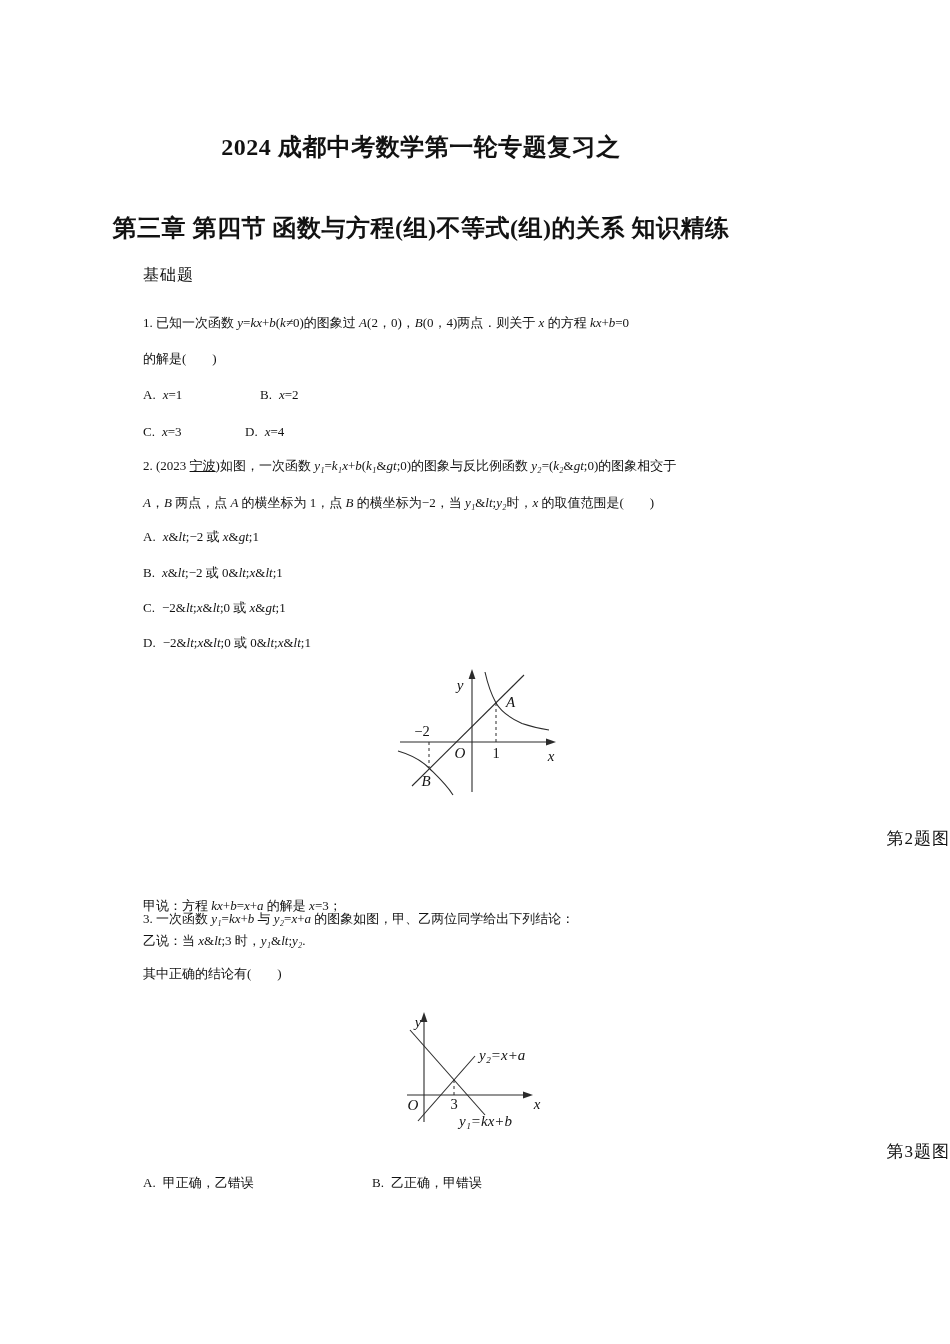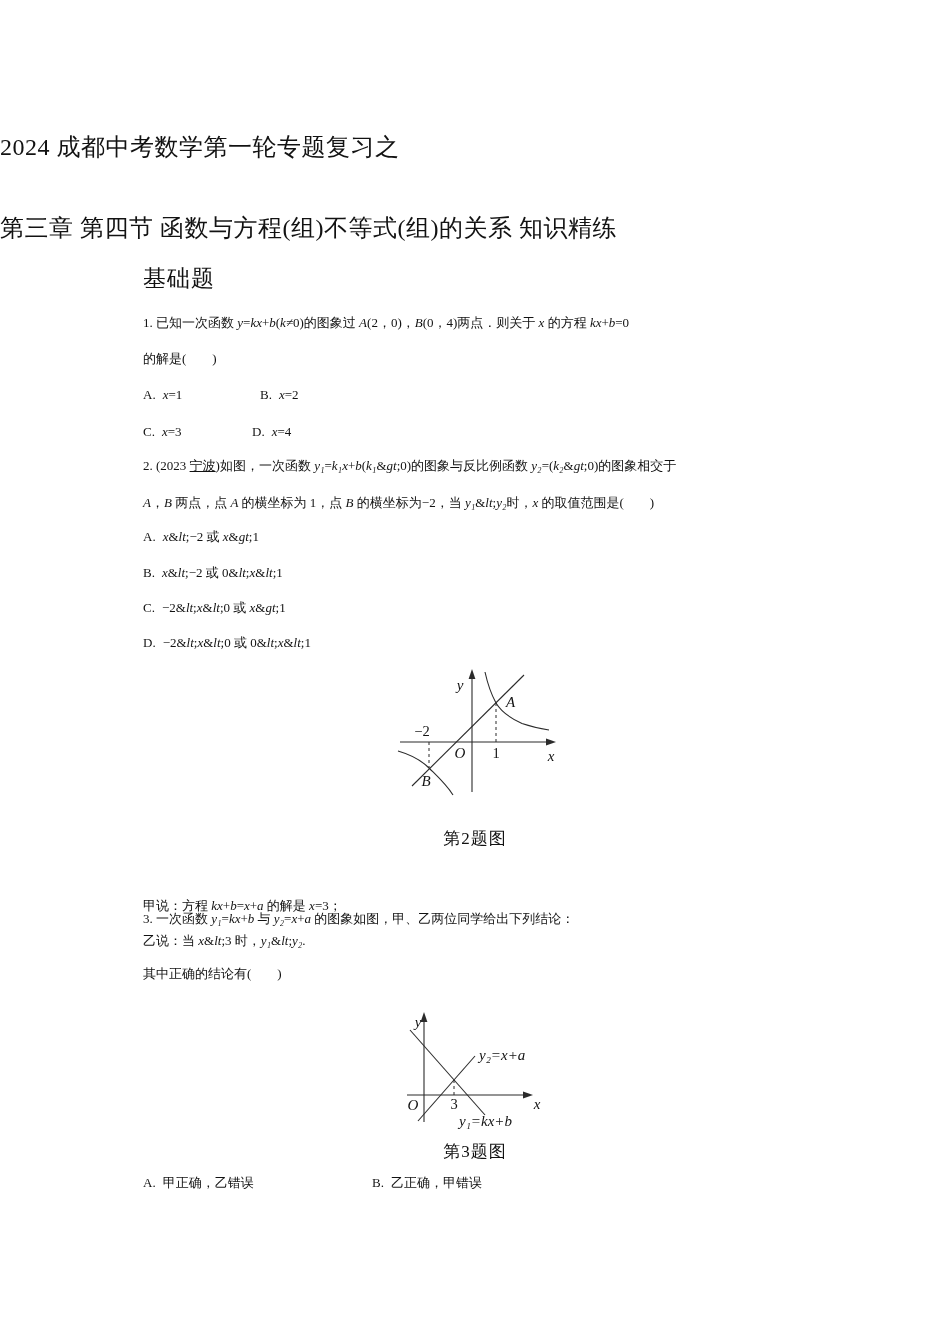--- a/index.html
+++ b/index.html
@@ -2,23 +2,23 @@
 <html><head>
 <meta charset="utf-8">
 <style>
   html,body{margin:0;padding:0;}
   body{
     width:950px;height:1344px;position:relative;background:#ffffff;color:#121212;
     font-family:"Liberation Serif","DejaVu Serif",serif;
     overflow:hidden;
   }
   .t{position:absolute;left:143px;white-space:nowrap;font-size:13px;line-height:1;}
-  .title{left:0;width:842px;text-align:left;font-size:24px;font-weight:normal;letter-spacing:.5px;}
-  .section{font-family:Liberation Sans, sans-serif;font-size:23px;letter-spacing:1px;}
-  .caption{left:0;width:950px;text-align:center;font-size:17px;letter-spacing:1px;}
+  .title{left:0;width:842px;text-align:center;font-size:24px;font-weight:bold;letter-spacing:.5px;}
+  .section{font-family:Liberation Sans, sans-serif;font-size:16px;letter-spacing:1px;}
+  .caption{left:0;width:950px;text-align:right;font-size:17px;letter-spacing:1px;}
   .olabel{margin-right:7px;}
   .src{font-family:"Liberation Sans","DejaVu Sans",sans-serif;text-decoration:underline;}
   i{font-style:italic;}
   svg{position:absolute;overflow:visible;}
   svg line, svg path{stroke:#2b2b2b;stroke-width:1.1;fill:none;}
   svg .dash{stroke-dasharray:3,3;stroke-width:1;}
   svg polygon{fill:#2b2b2b;stroke:none;}
   svg text{font-family:"Liberation Serif","DejaVu Serif",serif;font-size:15px;fill:#121212;}
   svg text.var{font-style:italic;}
   svg text.tick{font-size:14.5px;}
@@ -29,21 +29,21 @@
 <div class="t title" style="top:135px">2024 成都中考数学第一轮专题复习之</div>
 <div class="t title" style="top:216px">第三章 第四节 函数与方程(组)不等式(组)的关系 知识精练</div>
 <div class="t section" style="top:267px">基础题</div>
 
 <div class="t" style="top:316px">1. 已知一次函数 <i>y</i>=<i>kx</i>+<i>b</i>(<i>k</i>≠0)的图象过 <i>A</i>(2，0)，<i>B</i>(0，4)两点．则关于 <i>x</i> 的方程 <i>kx</i>+<i>b</i>=0</div>
 <div class="t" style="top:352px">的解是(　　)</div>
 
 <div class="t" style="top:388px"><span class="olabel">A.</span><span><i>x</i>=1</span></div>
 <div class="t" style="top:388px;left:260px"><span class="olabel">B.</span><span><i>x</i>=2</span></div>
 <div class="t" style="top:425px"><span class="olabel">C.</span><span><i>x</i>=3</span></div>
-<div class="t" style="top:425px;left:252px"><span class="olabel">D.</span><span><i>x</i>=4</span></div>
+<div class="t" style="top:425px;left:245px"><span class="olabel">D.</span><span><i>x</i>=4</span></div>
 
 <div class="t" style="top:459px"><span>2. (2023 </span><span class="src">宁波</span><span>)如图，一次函数 <i>y₁</i>=<i>k₁</i><i>x</i>+<i>b</i>(<i>k₁</i>&amp;<i>gt</i>;0)的图象与反比例函数 <i>y₂</i>=(<i>k₂</i>&amp;<i>gt</i>;0)的图象相交于</span></div>
 <div class="t" style="top:496px"><i>A</i>，<i>B</i> 两点，点 <i>A</i> 的横坐标为 1，点 <i>B</i> 的横坐标为−2，当 <i>y₁</i>&amp;<i>lt</i>;<i>y₂</i>时，<i>x</i> 的取值范围是(　　)</div>
 
 <div class="t" style="top:530px"><span class="olabel">A.</span><span><i>x</i>&amp;<i>lt</i>;−2 或 <i>x</i>&amp;<i>gt</i>;1</span></div>
 <div class="t" style="top:566px"><span class="olabel">B.</span><span><i>x</i>&amp;<i>lt</i>;−2 或 0&amp;<i>lt</i>;<i>x</i>&amp;<i>lt</i>;1</span></div>
 <div class="t" style="top:601px"><span class="olabel">C.</span><span>−2&amp;<i>lt</i>;<i>x</i>&amp;<i>lt</i>;0 或 <i>x</i>&amp;<i>gt</i>;1</span></div>
 <div class="t" style="top:636px"><span class="olabel">D.</span><span>−2&amp;<i>lt</i>;<i>x</i>&amp;<i>lt</i>;0 或 0&amp;<i>lt</i>;<i>x</i>&amp;<i>lt</i>;1</span></div>
 
 <svg style="left:390px;top:666px" width="180" height="138" viewBox="0 0 180 138">

